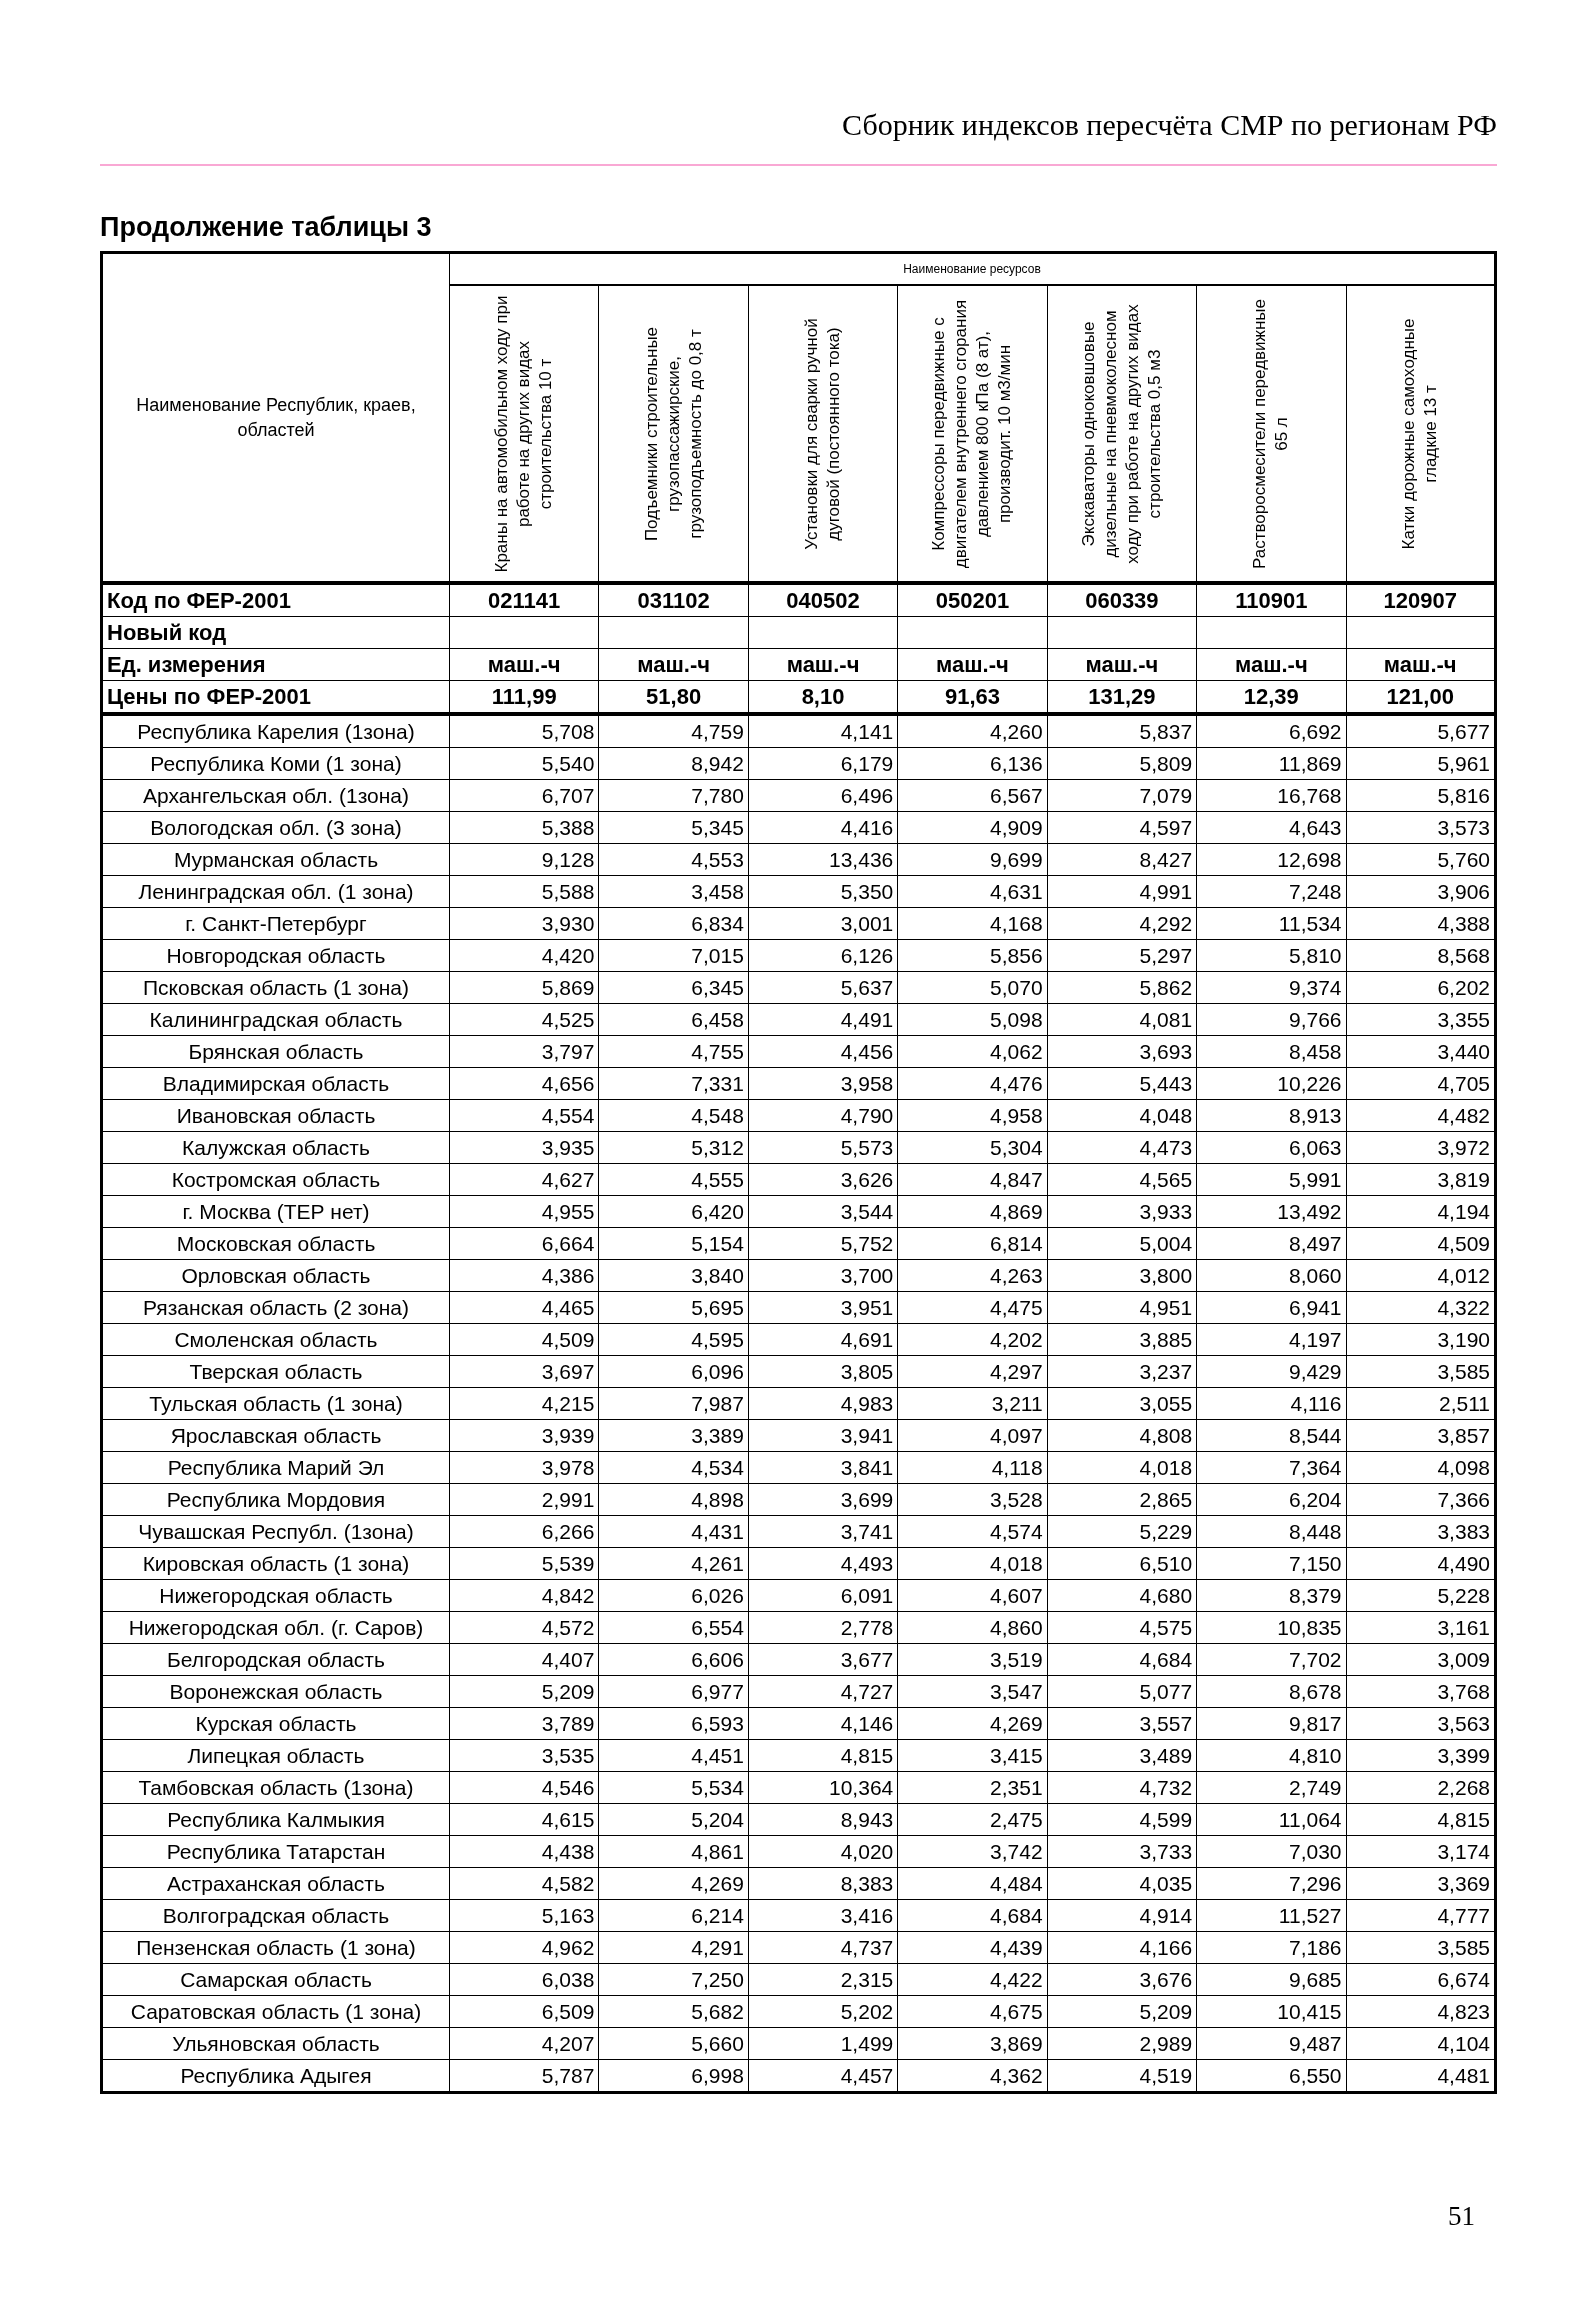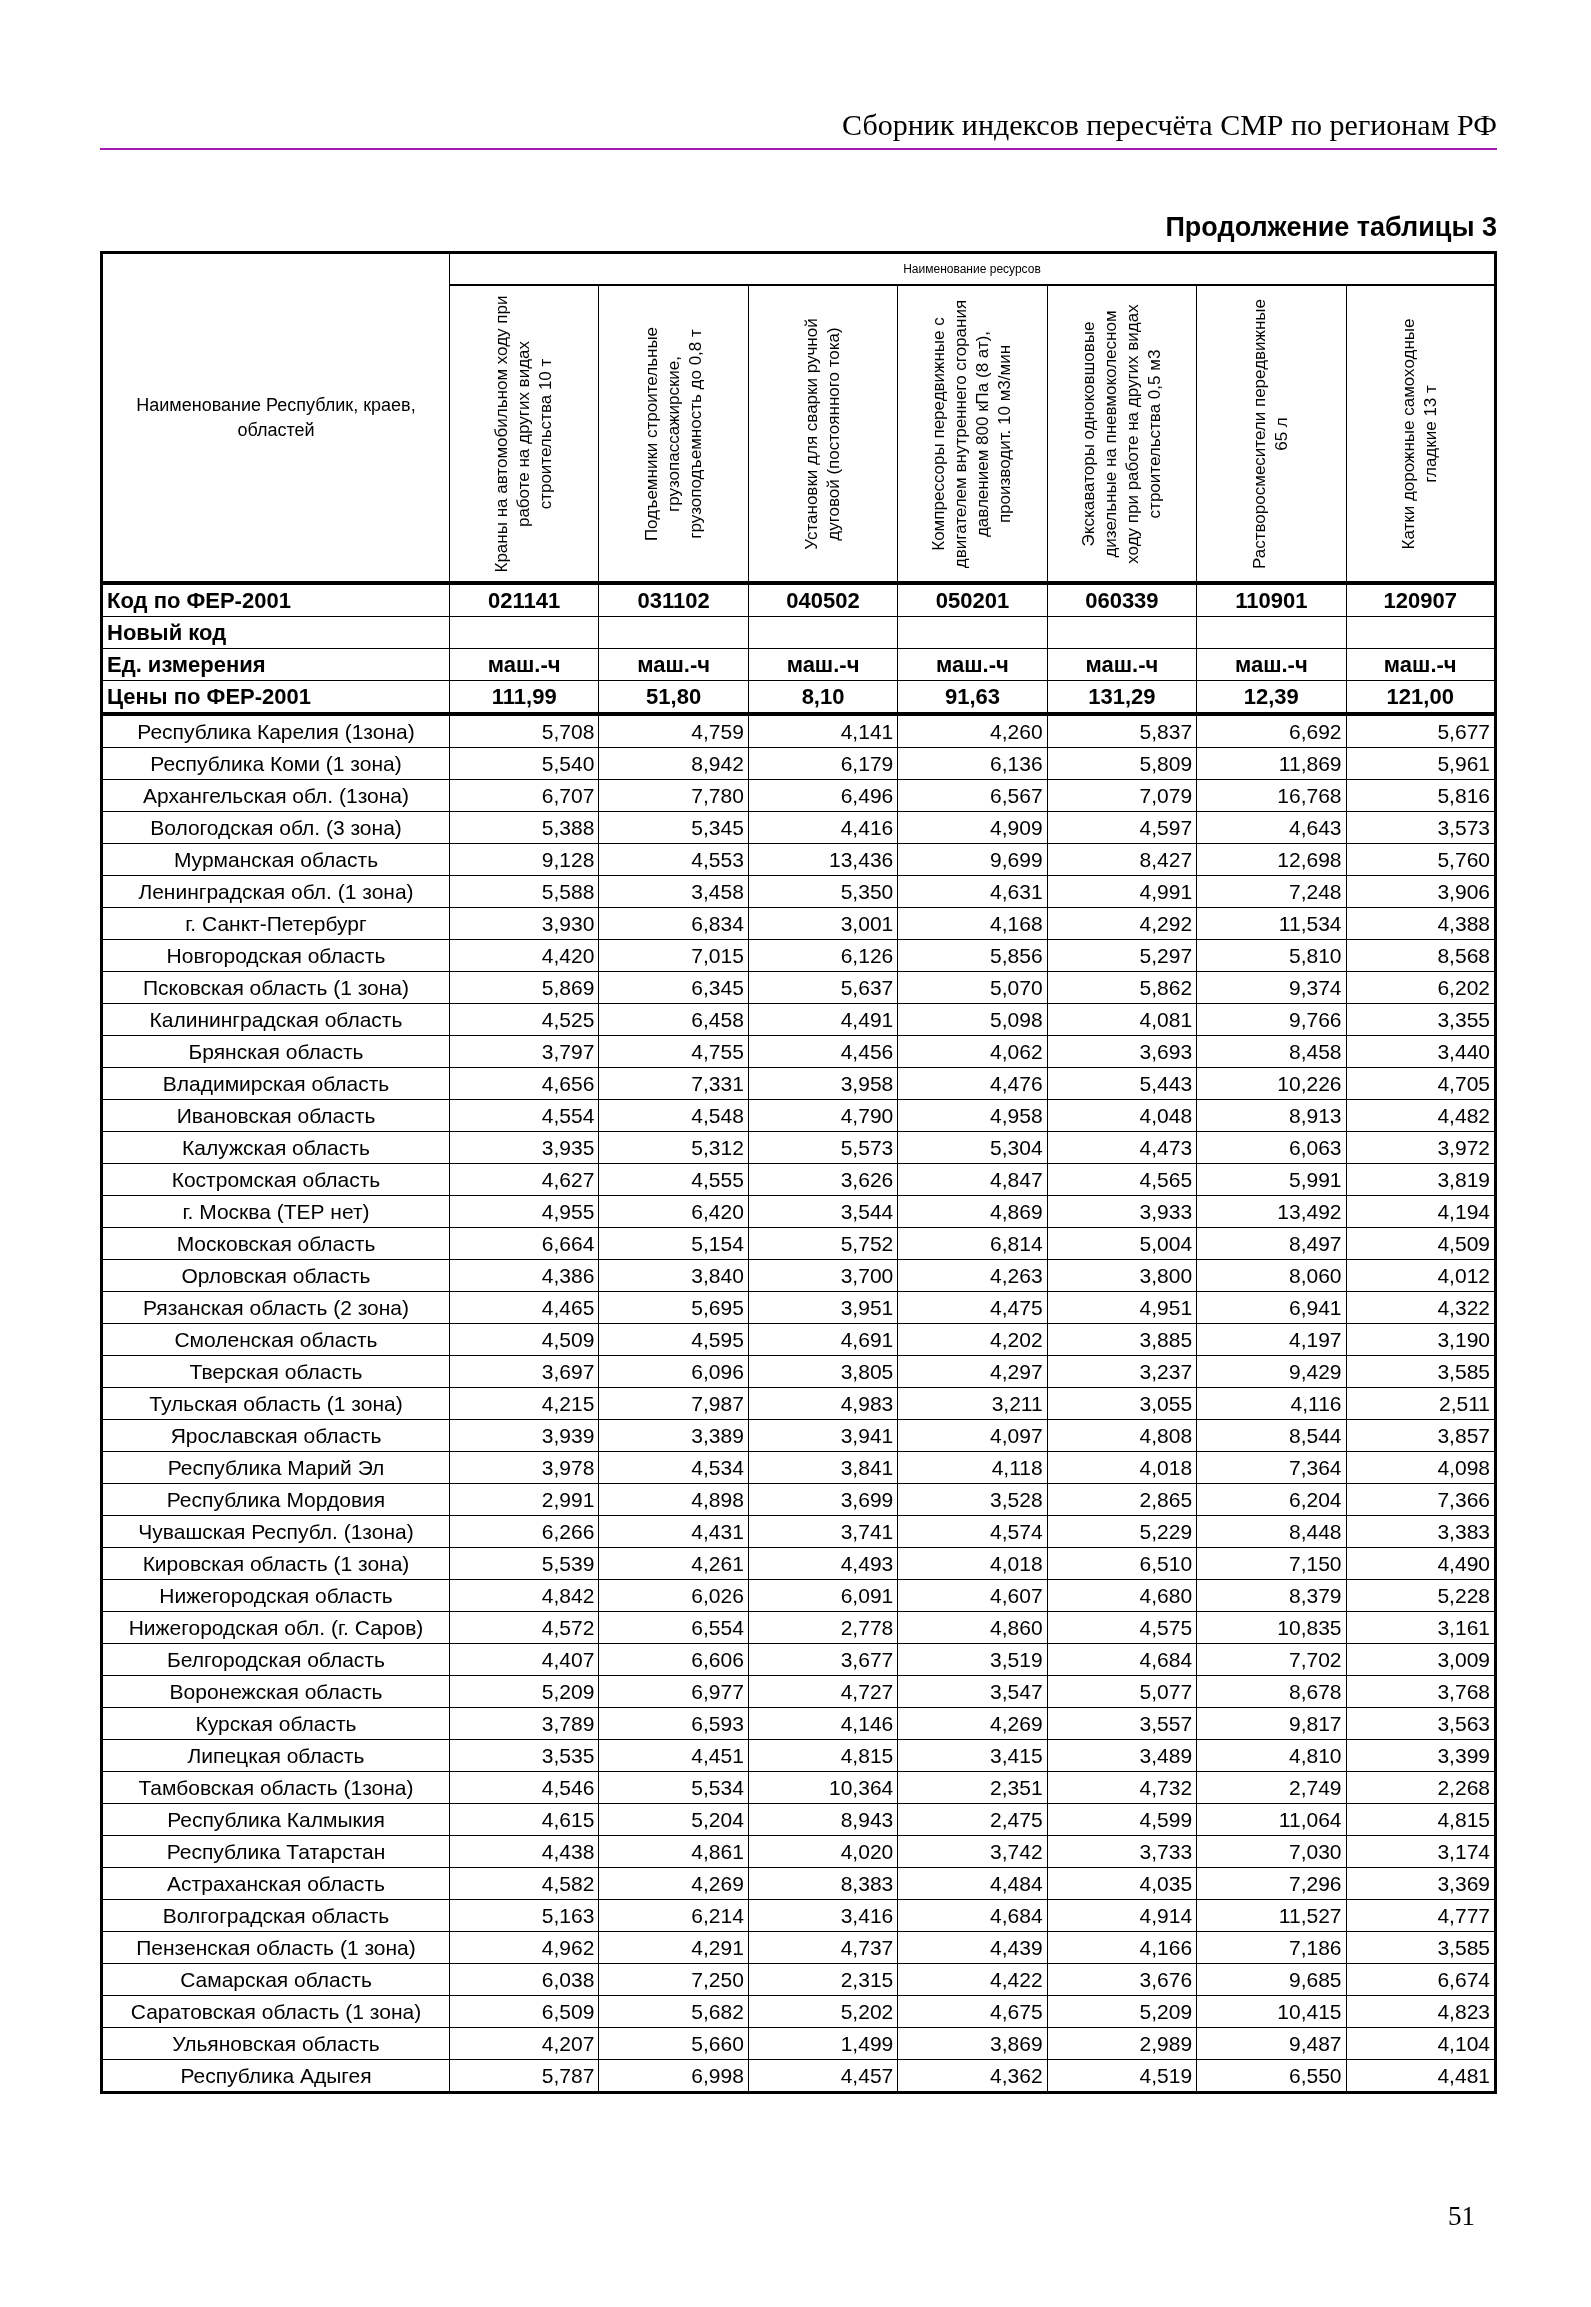--- a/index.html
+++ b/index.html
@@ -1,24 +1,24 @@
 <!DOCTYPE html>
 <html style="font-size:10.8px"><head>
 <meta charset="utf-8">
 <style>
   html, body { margin: 0; padding: 0; background: #ffffff; }
   body { width: 1591px; height: 2307px; position: relative; color: #000; font-family: "Liberation Sans", sans-serif; }
   .running-header {
     position: absolute; left: 100px; top: 108px; width: 1397px;
     text-align: right; font-family: "Liberation Serif", serif; font-size: 30px;
-    padding-bottom: 6px; border-bottom: 2px solid #a21caf;
+    padding-bottom: 22px; border-bottom: 2px solid #f9a8d4;
   }
   .table-caption {
     position: absolute; left: 100px; top: 212px; width: 1397px;
-    text-align: right; font-family: "Liberation Sans", sans-serif; font-weight: bold; font-size: 27px;
+    text-align: left; font-family: "Liberation Sans", sans-serif; font-weight: bold; font-size: 27px;
   }
   .table-wrap { position: absolute; left: 100px; top: 251px; width: 1397px; }
   table { border-collapse: collapse; width: 1397px; table-layout: fixed; border: 3.4px solid #000; }
   td, th { border: 1.3px solid #000; padding: 0 4px; overflow: hidden; white-space: nowrap; }
   col.c-name { width: 347px; }
   col.c-val { width: 149px; }
   th.res-group { height: 30px; font-weight: normal; font-size: 12px; text-align: center; border-bottom: 2.7px solid #000; }
   th.name-head { font-weight: normal; font-size: 18px; text-align: center; white-space: normal; line-height: 1.35; border-bottom: 4px solid #000; }
   th.vhead { height: 295px; padding: 0; position: relative; border-bottom: 4px solid #000; font-weight: normal; }
   .vtext {

